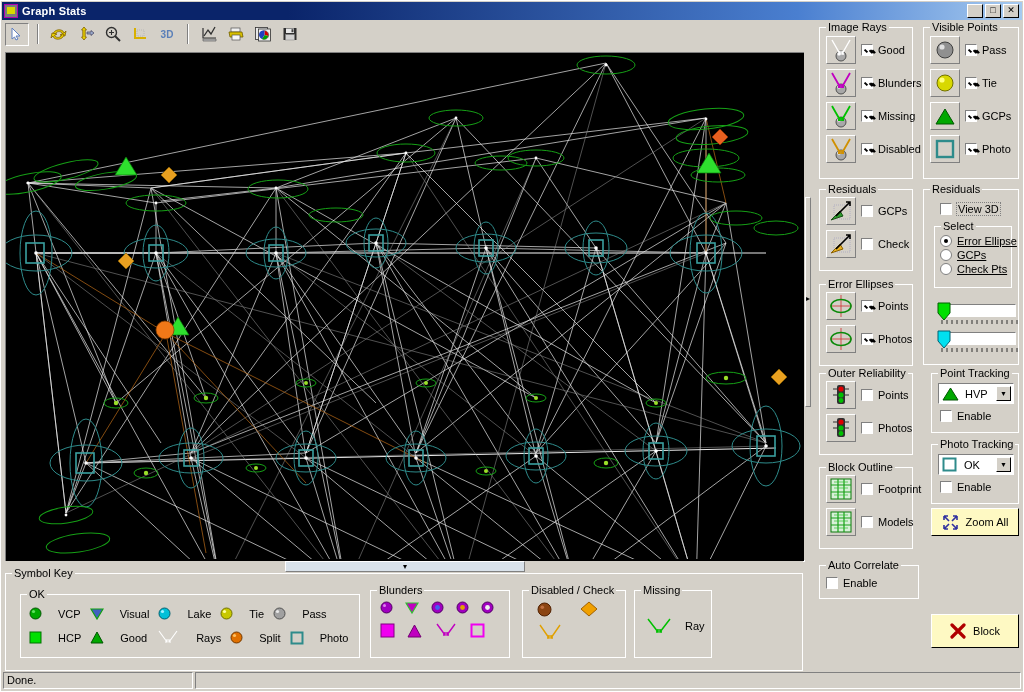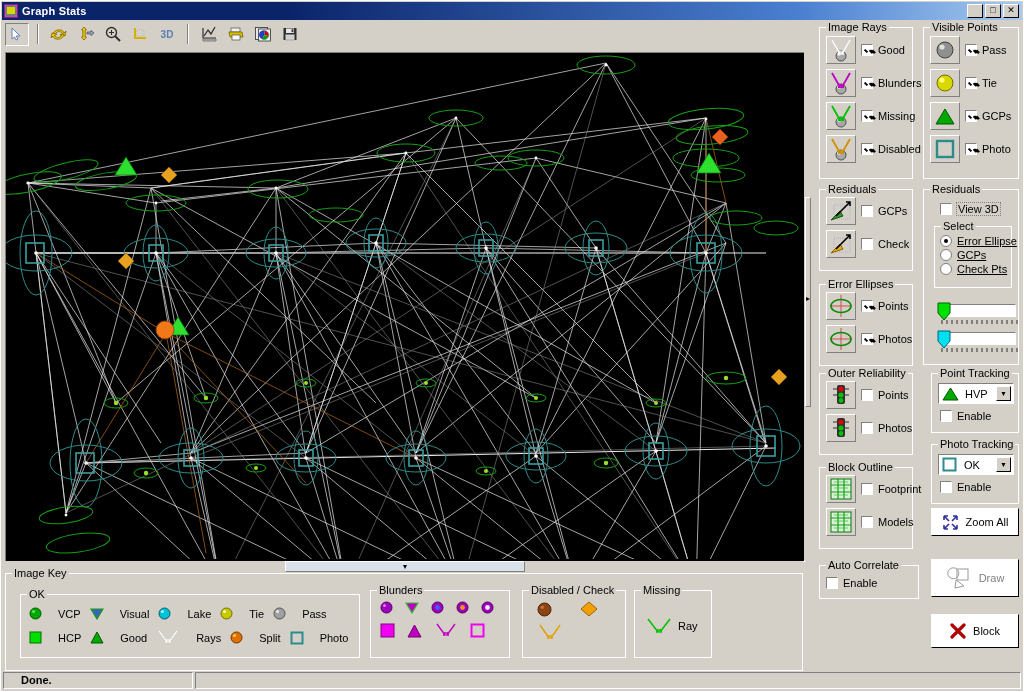--- a/index.html
+++ b/index.html
@@ -67,33 +67,33 @@
   
   .ibtn{width:30px;height:28px;background:#d4d0c8;border:1px solid;
     border-color:#fff #808080 #808080 #fff;box-sizing:border-box;
     display:flex;align-items:center;justify-content:center;position:relative;overflow:hidden;}
   
   .combo{height:21px;background:#fff;border:1px solid;border-color:#808080 #fff #fff #808080;
     box-sizing:border-box;display:flex;align-items:center;padding-left:3px;gap:6px;position:relative;}
   .combo .arrow{position:absolute;right:2px;top:2px;width:15px;height:15px;background:#d4d0c8;
     border:1px solid;border-color:#fff #000 #000 #fff;box-sizing:border-box;
     display:flex;align-items:center;justify-content:center;font-size:7px;}
-  .pbtn{background:#ffffff;border:1px solid;border-color:#fff #000 #000 #fff;
+  .pbtn{background:#fef9c3;border:1px solid;border-color:#fff #000 #000 #fff;
     box-sizing:border-box;display:flex;align-items:center;justify-content:center;gap:7px;
     font-size:11px;}
   .pbtn.disabled{color:#808080;text-shadow:1px 1px 0 #fff;}
   
   .slider{position:absolute;}
   .slider .track{position:absolute;left:14px;top:2px;width:72px;height:13px;background:#fff;
     border:1px solid;border-color:#808080 #fff #fff #808080;box-sizing:border-box;}
   .slider .ticks{position:absolute;left:11px;top:18px;width:78px;height:5px;}
   
   .statusbar{position:absolute;left:2px;bottom:2px;width:1018px;height:17px;display:flex;gap:2px;}
   .sbpane{border:1px solid;border-color:#808080 #fff #fff #808080;box-sizing:border-box;
-    background:#d4d0c8;font-size:11px;padding-left:17px;line-height:14px;font-weight:bold;}
+    background:#d4d0c8;font-size:11px;padding-left:3px;line-height:14px;}
   .progress{position:relative;background:#d4d0c8;border:1px solid;
     border-color:#808080 #fff #fff #808080;box-sizing:border-box;overflow:hidden;}
   .progress .fill{position:absolute;left:0;top:0;bottom:0;background:#00007b;}
   .progress .ptxt{position:absolute;left:0;right:0;top:0;text-align:center;line-height:13px;
     font-size:11px;color:#fff;}
   .symbolkey{position:absolute;left:4px;top:572px;width:798px;height:98px;}
   .sk-lbl{font-size:11px;white-space:nowrap;}
   .sym{display:flex;align-items:center;gap:16px;}
   .resize-grip{position:absolute;right:4px;bottom:3px;width:12px;height:12px;}
 </style>
@@ -497,21 +497,21 @@
   <div class="vsplit">
     <div class="grip"></div>
     <div class="chev">▸</div>
   </div>
 
   <div class="hsplit">
     <div class="grip">▾</div>
   </div>
 
   <div class="gb symbolkey">
-    <span class="lg">Image Key</span>
+    <span class="lg">Symbol Key</span>
 
     <div class="gb" style="left:14px;top:20px;width:340px;height:64px;">
       <span class="lg">OK</span>
       <div style="position:absolute;left:8px;top:12px;display:flex;gap:9px;align-items:center;">
         <div class="sym">
           <svg width="13" height="13">
               <circle cx="6.5" cy="6.5" r="5.5" fill="#00a800" stroke="#005500"></circle>
               <circle cx="4.5" cy="4.5" r="1.6" fill="#60e060"></circle>
             </svg>
           <span class="sk-lbl">VCP</span>
@@ -634,21 +634,21 @@
       <div style="position:absolute;left:14px;top:33px;">
         <svg width="26" height="17">
           <path d="M3 1 L12 14 M10 14 L12 14 L12 11" stroke="#e0a000" fill="none" stroke-width="1.4"></path>
           <path d="M23 1 L14 14 M16 14 L14 14 L14 11" stroke="#e0a000" fill="none" stroke-width="1.4"></path>
         </svg>
       </div>
     </div>
 
     <div class="gb" style="left:628px;top:16px;width:78px;height:68px;">
       <span class="lg">Missing</span>
-      <div style="position:absolute;left:10px;top:26px;display:flex;gap:5px;align-items:center;">
+      <div style="position:absolute;left:10px;top:26px;display:flex;gap:12px;align-items:center;">
         <svg width="28" height="18">
           <path d="M3 2 L13 15 M11 15 L13 15 L13 12" stroke="#00c000" fill="none" stroke-width="1.5"></path>
           <path d="M25 2 L15 15 M17 15 L15 15 L15 12" stroke="#00c000" fill="none" stroke-width="1.5"></path>
         </svg>
         <span class="sk-lbl">Ray</span>
       </div>
     </div>
   </div>
 
   <div class="gb" style="left:818px;top:26px;width:94px;height:152px;">
@@ -983,29 +983,20 @@
   <div class="pbtn" style="position:absolute;left:930px;top:507px;width:88px;height:28px;">
     <svg width="17" height="17">
       <path d="M2 2 L7 7 M2 2 L2 6 M2 2 L6 2" stroke="#3030a0" stroke-width="1.6" fill="none"></path>
       <path d="M15 2 L10 7 M15 2 L15 6 M15 2 L11 2" stroke="#3030a0" stroke-width="1.6" fill="none"></path>
       <path d="M2 15 L7 10 M2 15 L2 11 M2 15 L6 15" stroke="#3030a0" stroke-width="1.6" fill="none"></path>
       <path d="M15 15 L10 10 M15 15 L15 11 M15 15 L11 15" stroke="#3030a0" stroke-width="1.6" fill="none"></path>
     </svg>
     <span>Zoom All</span>
   </div>
 
-  <div class="pbtn disabled" style="position:absolute;left:930px;top:558px;width:88px;height:38px;">
-    <svg width="26" height="24">
-      <circle cx="8" cy="8" r="5.5" fill="none" stroke="#ffffff" stroke-width="1.4"></circle>
-      <circle cx="7.3" cy="7.3" r="5.5" fill="none" stroke="#9a9a9a" stroke-width="1"></circle>
-      <rect x="11" y="3" width="11" height="11" fill="none" stroke="#9a9a9a" stroke-width="1"></rect>
-      <path d="M10 14 L18 20 L9 22 Z" fill="none" stroke="#9a9a9a" stroke-width="1"></path>
-    </svg>
-    <span>Draw</span>
-  </div>
 
   <div class="pbtn" style="position:absolute;left:930px;top:613px;width:88px;height:34px;">
     <svg width="16" height="16">
       <path d="M2 2 L14 14 M14 2 L2 14" stroke="#b00000" stroke-width="3.2" stroke-linecap="round"></path>
     </svg>
     <span>Block</span>
   </div>
 
   <div class="resize-grip">
     <svg width="12" height="12">

